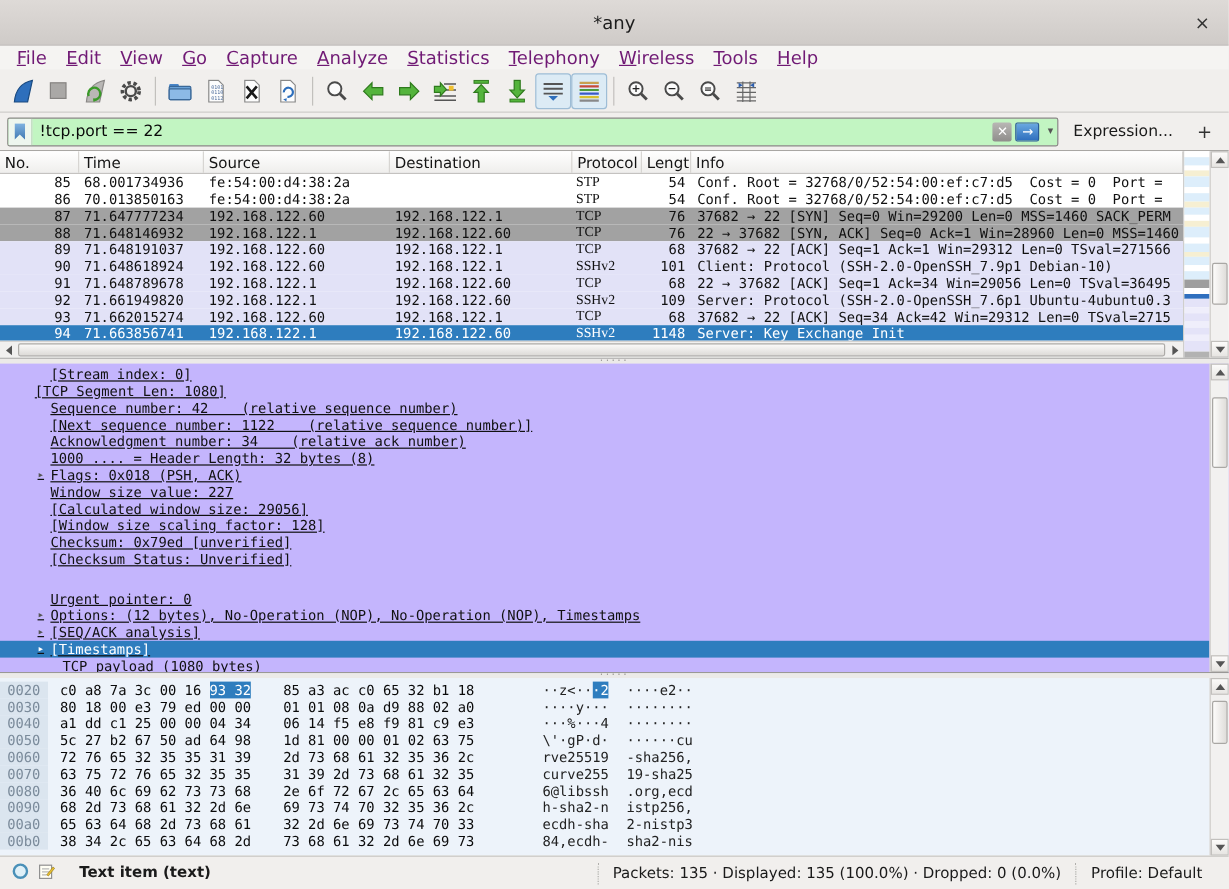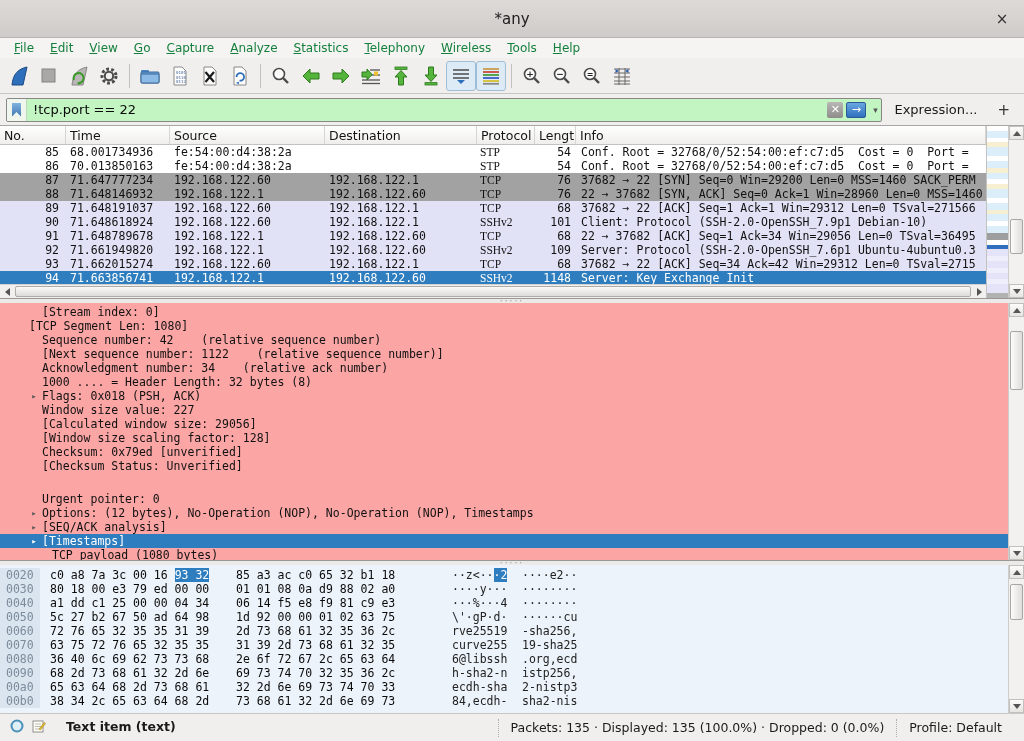--- a/index.html
+++ b/index.html
@@ -8,21 +8,21 @@
 
   
   .titlebar { height:38px; background:linear-gradient(#dedad7,#cfcbc8); border-bottom:1px solid #b8b4b1;
               display:flex; align-items:center; justify-content:center; position:relative;
               font-size:15px; color:#1c1c1c; }
   .close-btn { position:absolute; right:12px; top:9px; width:20px; height:20px; display:flex;
                align-items:center; justify-content:center; font-size:15px; color:#333; cursor:default; }
 
   
   .menubar { height:20px; background:#f5f4f2; display:flex; align-items:center; padding-left:6px; }
-  .menu-item { padding:1px 8px; font-size:12px; color:#15803d; }
+  .menu-item { padding:1px 8px; font-size:15px; color:#701a75; }
   .menu-item u { text-decoration:underline; }
 
   
   .toolbar { height:36px; background:#f1efed; border-bottom:1px solid #c9c7c4; display:flex;
              align-items:center; padding:0 4px; }
   .tbtn { width:30px; height:30px; display:flex; align-items:center; justify-content:center;
           border:1px solid transparent; border-radius:3px; }
   .tbtn.pressed { border:1px solid #9ebdd6; background:#dcebf5; }
   .tsep { width:1px; height:24px; background:#c2c0bd; margin:0 5px; }
   .tbtn svg { display:block; }
@@ -85,21 +85,21 @@
           display:flex; align-items:center; justify-content:center; }
   .strack { flex:1; position:relative; }
   .sthumb { position:absolute; left:1px; right:1px; background:linear-gradient(90deg,#fdfcfb,#dfddda);
             border:1px solid #a9a7a4; border-radius:2px; }
 
   
   .splitter { height:4px; background:#eceae8; display:flex; align-items:center; justify-content:center; }
   .splitter span { color:#9a9896; font-size:9px; letter-spacing:2px; line-height:3px; }
 
   
-  .details-area { height:258px; display:flex; background:#fca5a5; border-bottom:1px solid #9a9896; }
+  .details-area { height:258px; display:flex; background:#c4b5fd; border-bottom:1px solid #9a9896;text-decoration:underline; }
   .details { flex:1; overflow:hidden; padding-top:2px; }
   .dline { height:14px; line-height:14px; font-family:"DejaVu Sans Mono",monospace; font-size:11.5px;
            white-space:pre; display:flex; overflow:hidden; }
   .dline .arr { width:16px; flex:0 0 16px; text-align:center; color:#555; font-size:9px; }
   .dline.sel { background:#2e7dbe; color:#fff; }
   .dline.sel .arr { color:#fff; }
   .dline.shaded { background:#ececec; }
 
   
   .hex-area { height:148px; display:flex; background:#edf3fa; }
@@ -430,21 +430,21 @@
 
 <div class="splitter">
     <span>·····</span>
   </div>
 
 <div class="hex-area">
   <div class="hex" id="hex">
       <div class="hexrow"><span class="off">0020</span><span class="hx">c0 a8 7a 3c 00 16 <span class="hl">93 32</span></span><span class="hx">85 a3 ac c0 65 32 b1 18</span><span class="as first">··z&lt;··<span class="hl">·2</span></span><span class="as second">····e2··</span></div>
       <div class="hexrow"><span class="off">0030</span><span class="hx">80 18 00 e3 79 ed 00 00</span><span class="hx">01 01 08 0a d9 88 02 a0</span><span class="as first">····y···</span><span class="as second">········</span></div>
       <div class="hexrow"><span class="off">0040</span><span class="hx">a1 dd c1 25 00 00 04 34</span><span class="hx">06 14 f5 e8 f9 81 c9 e3</span><span class="as first">···%···4</span><span class="as second">········</span></div>
-      <div class="hexrow"><span class="off">0050</span><span class="hx">5c 27 b2 67 50 ad 64 98</span><span class="hx">1d 92 00 00 01 02 63 75</span><span class="as first">\'·gP·d·</span><span class="as second">······cu</span></div>
+      <div class="hexrow"><span class="off">0050</span><span class="hx">5c 27 b2 67 50 ad 64 98</span><span class="hx">1d 81 00 00 01 02 63 75</span><span class="as first">\'·gP·d·</span><span class="as second">······cu</span></div>
       <div class="hexrow"><span class="off">0060</span><span class="hx">72 76 65 32 35 35 31 39</span><span class="hx">2d 73 68 61 32 35 36 2c</span><span class="as first">rve25519</span><span class="as second">-sha256,</span></div>
       <div class="hexrow"><span class="off">0070</span><span class="hx">63 75 72 76 65 32 35 35</span><span class="hx">31 39 2d 73 68 61 32 35</span><span class="as first">curve255</span><span class="as second">19-sha25</span></div>
       <div class="hexrow"><span class="off">0080</span><span class="hx">36 40 6c 69 62 73 73 68</span><span class="hx">2e 6f 72 67 2c 65 63 64</span><span class="as first">6@libssh</span><span class="as second">.org,ecd</span></div>
       <div class="hexrow"><span class="off">0090</span><span class="hx">68 2d 73 68 61 32 2d 6e</span><span class="hx">69 73 74 70 32 35 36 2c</span><span class="as first">h-sha2-n</span><span class="as second">istp256,</span></div>
       <div class="hexrow"><span class="off">00a0</span><span class="hx">65 63 64 68 2d 73 68 61</span><span class="hx">32 2d 6e 69 73 74 70 33</span><span class="as first">ecdh-sha</span><span class="as second">2-nistp3</span></div>
       <div class="hexrow"><span class="off">00b0</span><span class="hx">38 34 2c 65 63 64 68 2d</span><span class="hx">73 68 61 32 2d 6e 69 73</span><span class="as first">84,ecdh-</span><span class="as second">sha2-nis</span></div>
     </div>
   <div class="vscroll">
     <div class="sbtn">
         <span class="tri up"></span>

